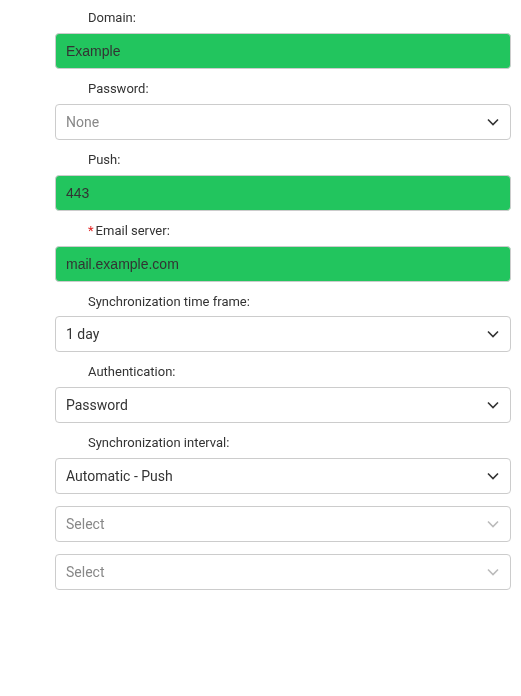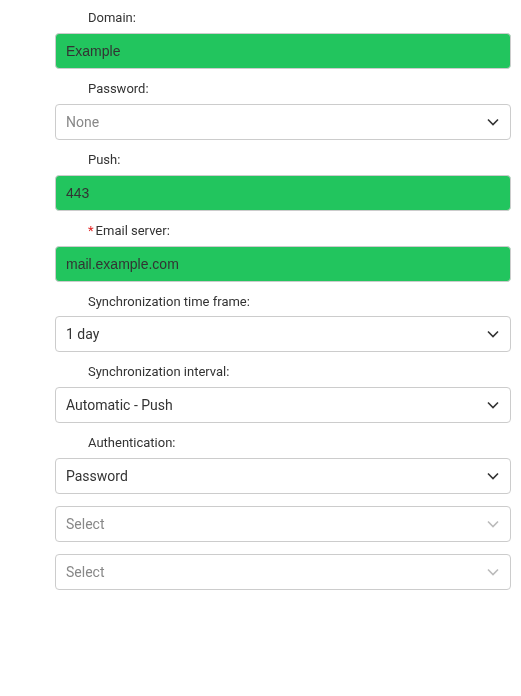--- a/index.html
+++ b/index.html
@@ -110,36 +110,36 @@
       <div class="select">
         <span class="select-text">1 day</span>
       </div>
       <svg class="chevron" width="16" height="16" viewBox="0 0 16 16">
         <path d="M3 5.5 L8 10.5 L13 5.5" fill="none" stroke="#333" stroke-width="1.6"></path>
       </svg>
     </div>
   </div>
 
   <div class="field">
-    <label class="label">Synchronization interval:</label>
+    <label class="label">Authentication:</label>
     <div class="select-wrap">
       <div class="select">
-        <span class="select-text">Automatic - Push</span>
+        <span class="select-text">Password</span>
       </div>
       <svg class="chevron" width="16" height="16" viewBox="0 0 16 16">
         <path d="M3 5.5 L8 10.5 L13 5.5" fill="none" stroke="#333" stroke-width="1.6"></path>
       </svg>
     </div>
   </div>
 
   <div class="field">
-    <label class="label">Authentication:</label>
+    <label class="label">Synchronization interval:</label>
     <div class="select-wrap">
       <div class="select">
-        <span class="select-text">Password</span>
+        <span class="select-text">Automatic - Push</span>
       </div>
       <svg class="chevron" width="16" height="16" viewBox="0 0 16 16">
         <path d="M3 5.5 L8 10.5 L13 5.5" fill="none" stroke="#333" stroke-width="1.6"></path>
       </svg>
     </div>
   </div>
 
   <div class="field">
     <div class="select-wrap">
       <div class="select is-placeholder is-disabled">

